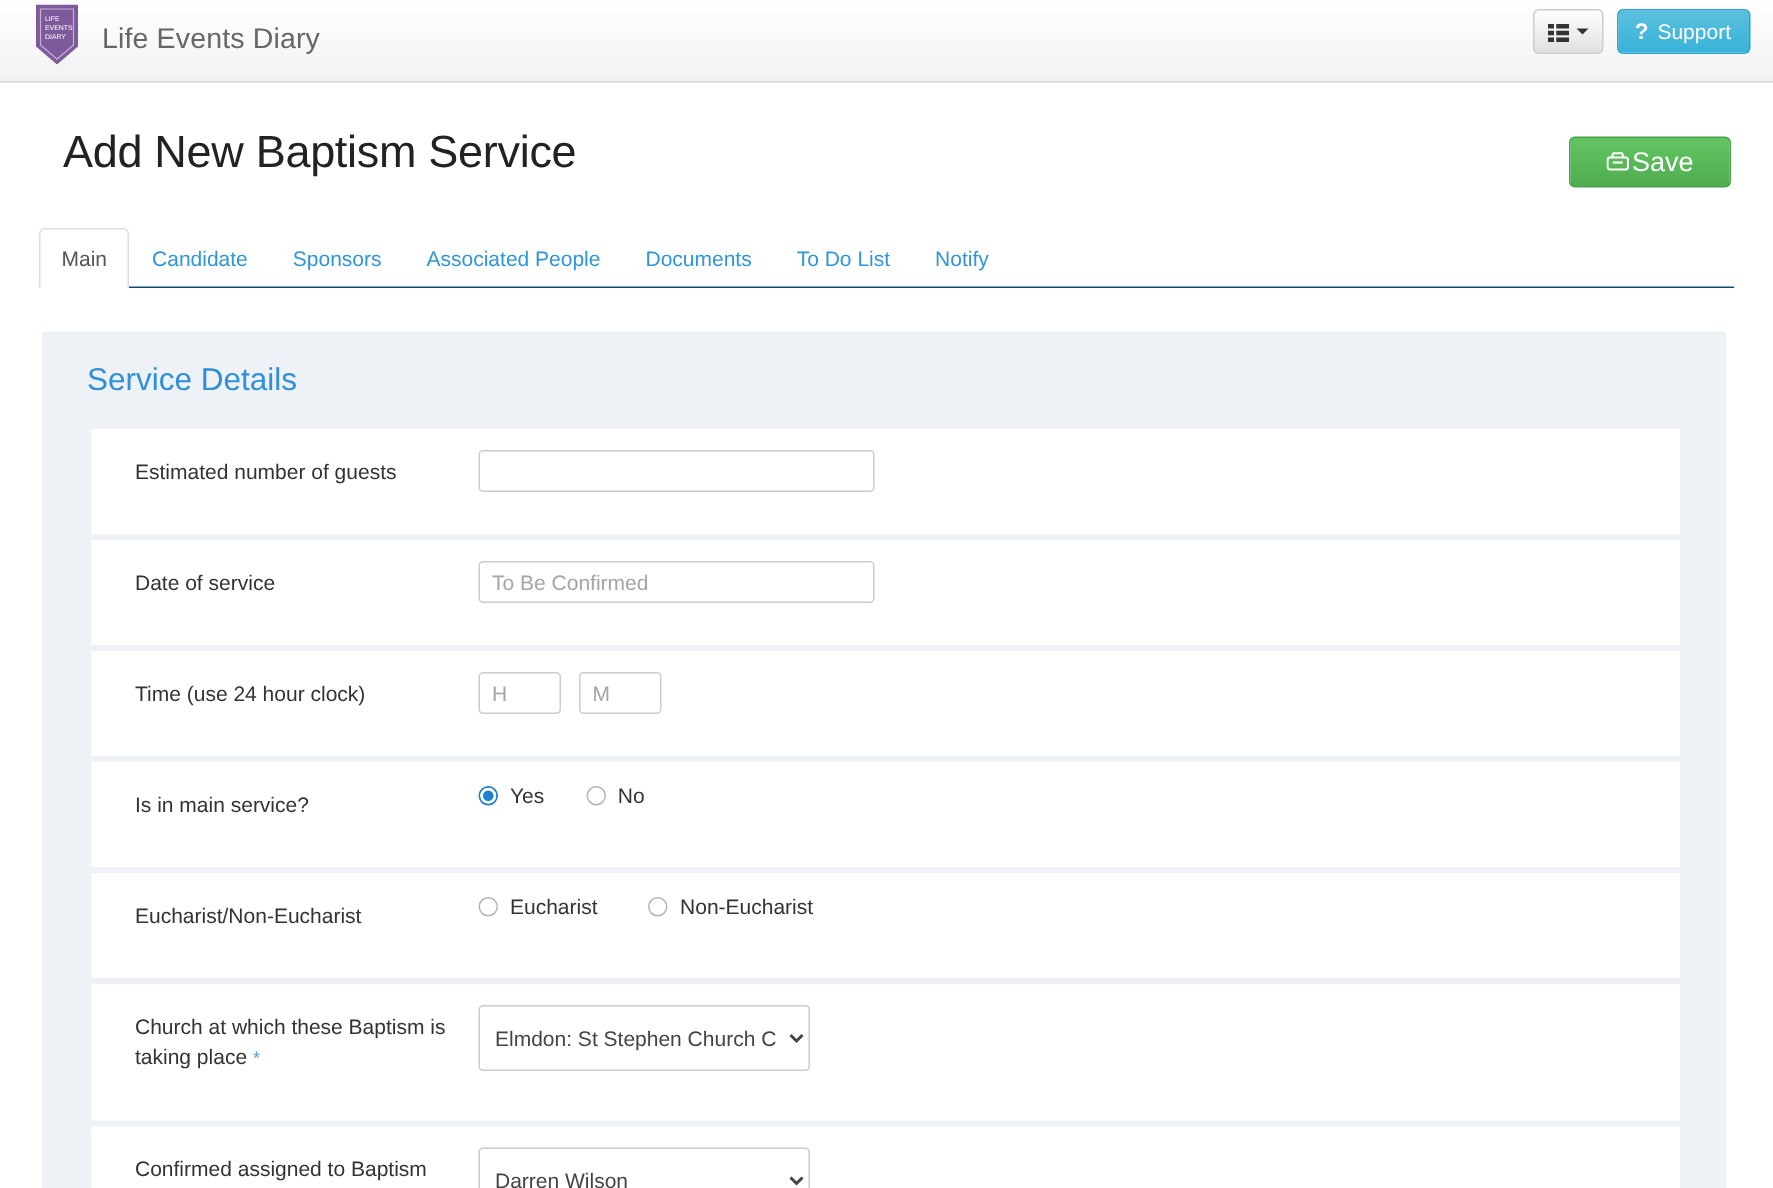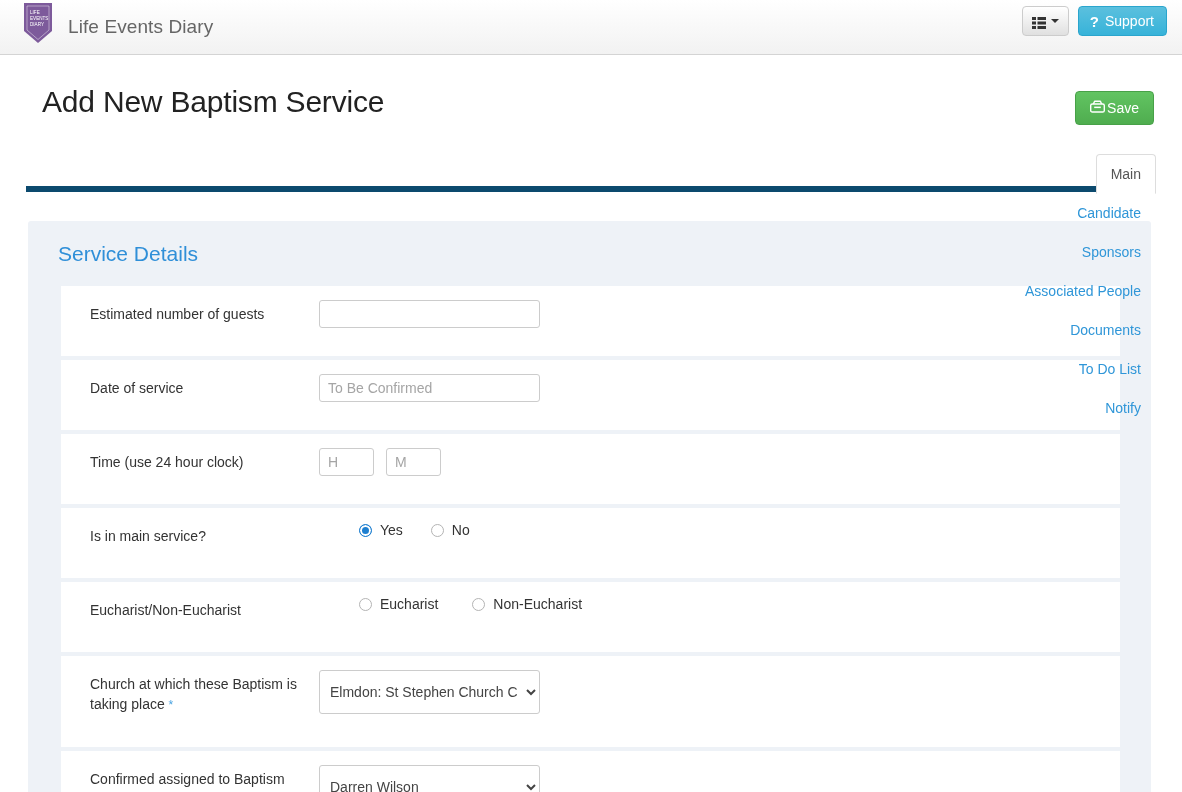--- a/index.html
+++ b/index.html
@@ -101,41 +101,40 @@
     font-size: 30px;
     font-weight: 400;
     color: #222222;
     margin: 0;
     line-height: 1.1;
     letter-spacing: -0.2px;
   }
   .btn-save {
     margin-top: 6px;
     height: 34px;
-    padding: 0 14px;
+    padding: 0 24px;
     background: linear-gradient(to bottom, #62c462 0%, #4fad4f 100%);
     border: 1px solid #48a148;
     border-radius: 4px;
     color: #ffffff;
-    font-size: 14px;
+    font-size: 18px;
     display: flex;
     align-items: center;
     gap: 2px;
     cursor: pointer;
     white-space: nowrap;
   }
 
   
   .tabs-wrap {
     margin: 29px 26px 0 26px;
-    border-bottom: 6px solid #0c4a6e;
+    border-bottom: 1px solid #0c4a6e;
     display: flex;
     align-items: flex-end;
     height: 38px;
-    flex-direction: column;
   }
   .tab {
     font-size: 14px;
     color: #2f96d8;
     padding: 9px 14px 9px 14px;
     line-height: 20px;
     cursor: pointer;
     border: 1px solid transparent;
     border-radius: 4px 4px 0 0;
     margin-bottom: -1px;
@@ -186,21 +185,21 @@
     padding: 14px 0 14px 0;
     display: flex;
     align-items: center;
     gap: 12px;
   }
   .row.tall .row-field { padding-top: 14px; }
 
   
   .inp {
     height: 28px;
-    width: 221px;
+    width: 264px;
     border: 1px solid #cccccc;
     border-radius: 3px;
     background: #ffffff;
     font-size: 14px;
     font-family: "Liberation Sans", sans-serif;
     color: #555555;
     padding: 0 8px;
     outline: none;
   }
   .inp::placeholder { color: #a5a5a5; }
@@ -225,21 +224,20 @@
     background: #ffffff;
     resize: none;
     outline: none;
     font-family: "Liberation Sans", sans-serif;
     font-size: 14px;
     padding: 5px 7px;
   }
   .radio-group {
     display: flex;
     align-items: center;
-    margin-left: 40px;
   }
   .radio-opt {
     display: flex;
     align-items: center;
     gap: 8px;
     font-size: 14px;
     color: #333333;
     cursor: pointer;
     margin-right: 28px;
   }

